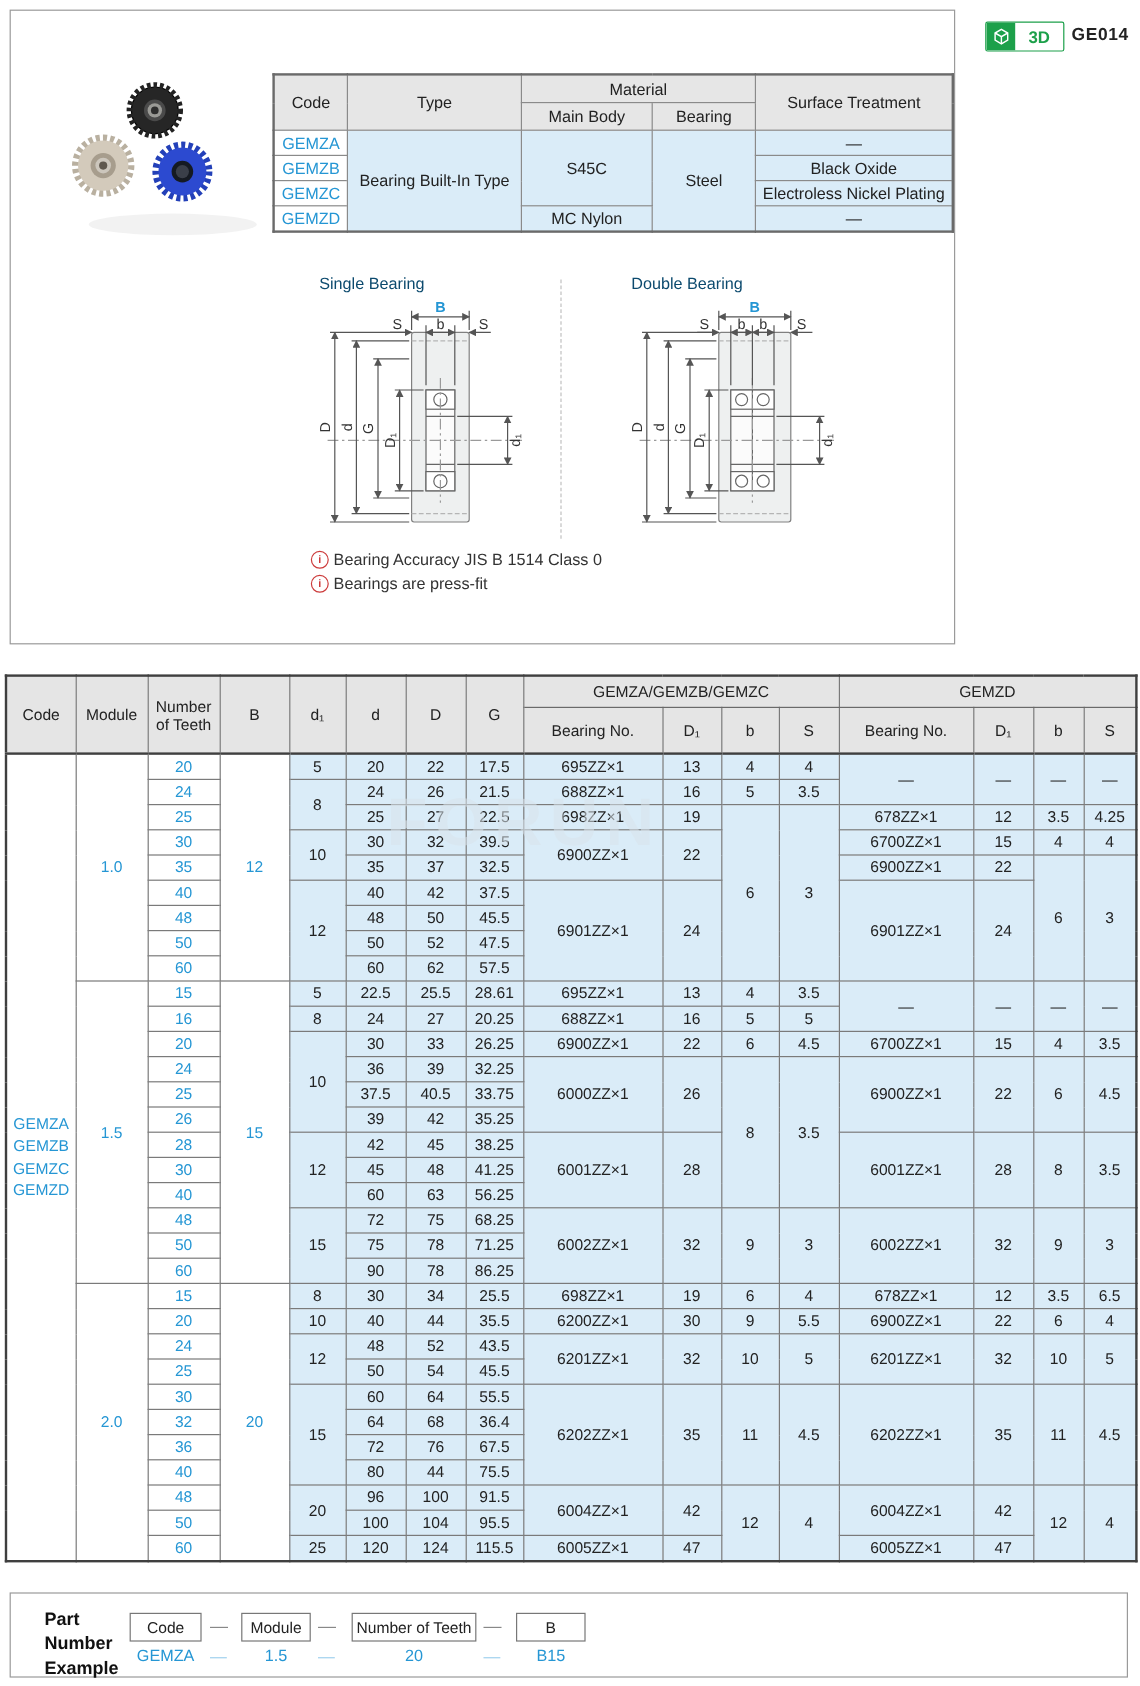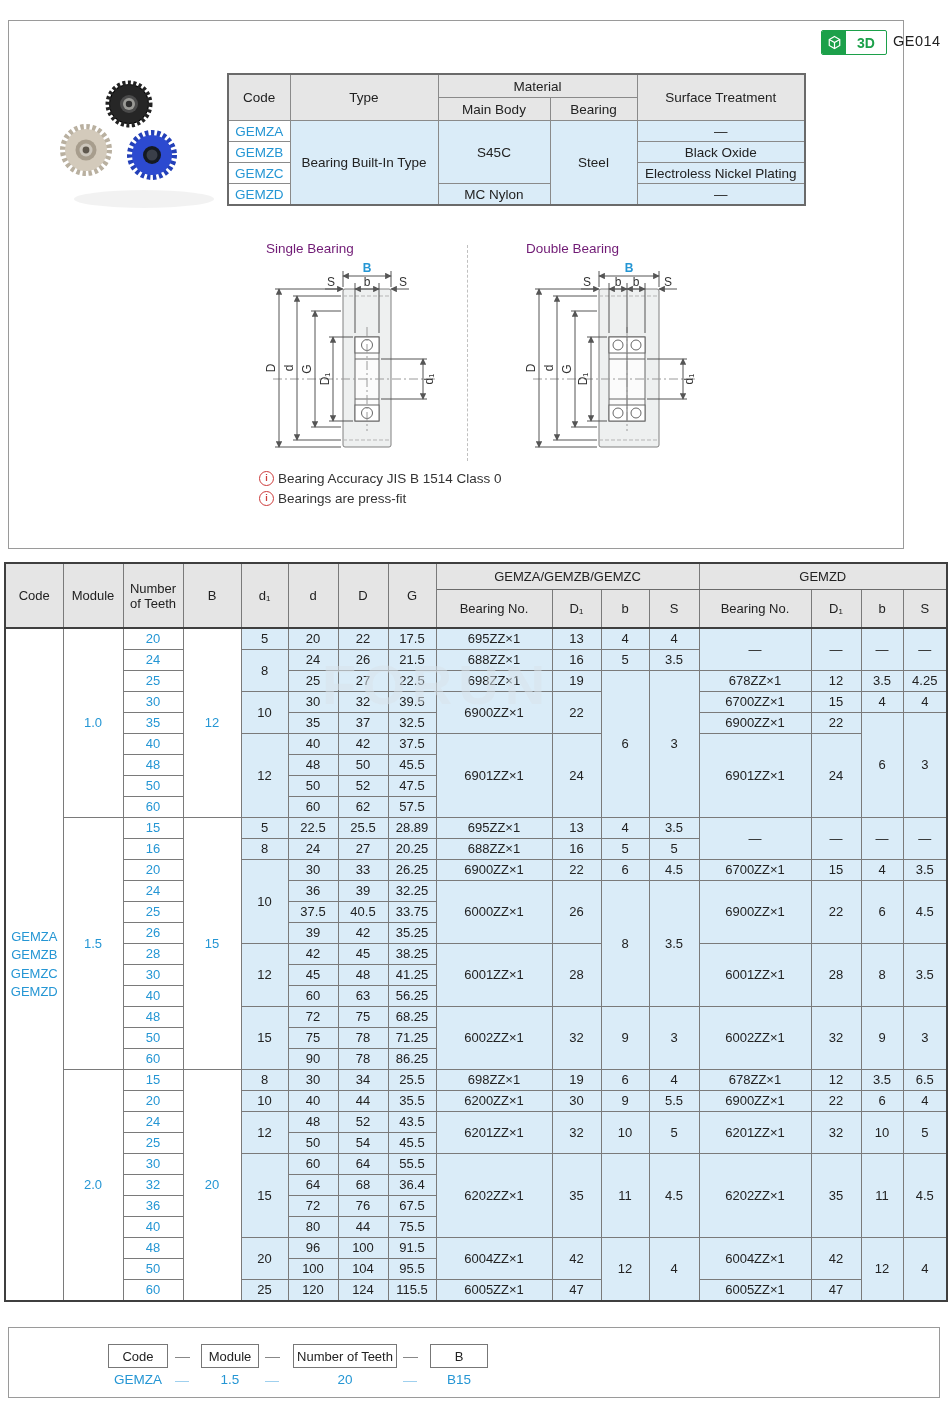--- a/index.html
+++ b/index.html
@@ -1,38 +1,38 @@
 <!DOCTYPE html>
 <html><head>
 <meta charset="utf-8">
 <style>
   html,body{margin:0;padding:0;}
   body{width:950px;height:1405px;position:relative;background:#fff;
        font-family:"Liberation Sans",sans-serif;color:#222;}
   .panel{position:absolute;border:1px solid #9a9a9a;background:#fff;box-sizing:border-box;}
-  #top-panel{left:8px;top:20px;width:896px;height:529px;}
+  #top-panel{left:8px;top:8px;width:788px;height:529px;}
   #bottom-panel{left:8px;top:1327px;width:932px;height:71px;}
 
   
   .badge3d{position:absolute;left:812px;top:9px;width:64px;height:23px;border:1px solid #1ca04a;
            border-radius:2px;display:flex;align-items:stretch;overflow:hidden;cursor:pointer;}
   .badge3d .cube{width:24px;background:#1ca04a;display:flex;align-items:center;justify-content:center;}
   .badge3d .b3dtxt{flex:1;display:flex;align-items:center;justify-content:center;
                    color:#1ca04a;font-size:14px;font-weight:700;}
-  .pagecode{position:absolute;left:884px;top:12px;font-size:14.5px;color:#222;letter-spacing:.5px;}
+  .pagecode{position:absolute;left:884px;top:12px;font-size:14.5px;color:#222;letter-spacing:.5px;font-weight:bold;}
 
   
   #spec-table{position:absolute;left:218px;top:52px;border-collapse:collapse;table-layout:fixed;
               border:2px solid #6a6a6a;}
   #spec-table th,#spec-table td{border:1px solid #8a8a8a;padding:0 4px;}
   #spec-table th{background:#e6e6e6;font-weight:400;font-size:13.5px;height:22px;color:#222;}
   #spec-table td{background:#daecf8;font-size:13.5px;text-align:center;height:20px;}
   #spec-table td.codecell{background:#fff;color:#2596d4;}
 
-  .diagram-title{position:absolute;font-size:13.5px;color:#701a75;}
+  .diagram-title{position:absolute;font-size:13.5px;color:#0c4a6e;}
   .diag-divider{position:absolute;left:458px;top:224px;height:216px;border-left:1px dashed #c0c0c0;}
 
   .note-line{position:absolute;font-size:13.5px;color:#333;display:flex;align-items:center;gap:4px;}
   .note-i{display:inline-block;width:13px;height:13px;border:1px solid #cc3b3b;border-radius:50%;
           color:#cc3b3b;font-size:9px;line-height:13px;text-align:center;font-weight:700;}
 
   
   #main-table{position:absolute;left:4px;top:562px;width:942px;border-collapse:collapse;
               table-layout:fixed;font-size:13px;background:#fff;border:2px solid #3f3f3f;}
   #main-table th{background:#e5e5e5;border:1px solid #7a7a7a;font-weight:400;color:#222;padding:0 1px;}
@@ -435,21 +435,21 @@
         <td class="data-cell">62</td>
         <td class="data-cell">57.5</td>
       </tr>
       <tr>
         <td class="blue-cell" rowspan="12">1.5</td>
         <td class="blue-cell">15</td>
         <td class="blue-cell" rowspan="12">15</td>
         <td class="data-cell">5</td>
         <td class="data-cell">22.5</td>
         <td class="data-cell">25.5</td>
-        <td class="data-cell">28.89</td>
+        <td class="data-cell">28.61</td>
         <td class="data-cell">695ZZ×1</td>
         <td class="data-cell">13</td>
         <td class="data-cell">4</td>
         <td class="data-cell">3.5</td>
         <td class="data-cell" rowspan="2">—</td>
         <td class="data-cell" rowspan="2">—</td>
         <td class="data-cell" rowspan="2">—</td>
         <td class="data-cell" rowspan="2">—</td>
       </tr>
       <tr>
@@ -671,20 +671,21 @@
         <td class="data-cell">115.5</td>
         <td class="data-cell">6005ZZ×1</td>
         <td class="data-cell">47</td>
         <td class="data-cell">6005ZZ×1</td>
         <td class="data-cell">47</td>
       </tr>
     </tbody>
 </table>
 
 <div id="bottom-panel" class="panel">
+  <div class="pn-label" style="width:90px">Part Number Example</div>
 
   <div class="pn-box" style="left:99px;width:60px">Code</div>
   <div class="pn-dash" style="left:166px">—</div>
   <div class="pn-box" style="left:192px;width:58px">Module</div>
   <div class="pn-dash" style="left:256px">—</div>
   <div class="pn-box" style="left:284px;width:104px">Number of Teeth</div>
   <div class="pn-dash" style="left:394px">—</div>
   <div class="pn-box" style="left:421px;width:58px">B</div>
 
   <div class="pn-val" style="left:99px;width:60px">GEMZA</div>

